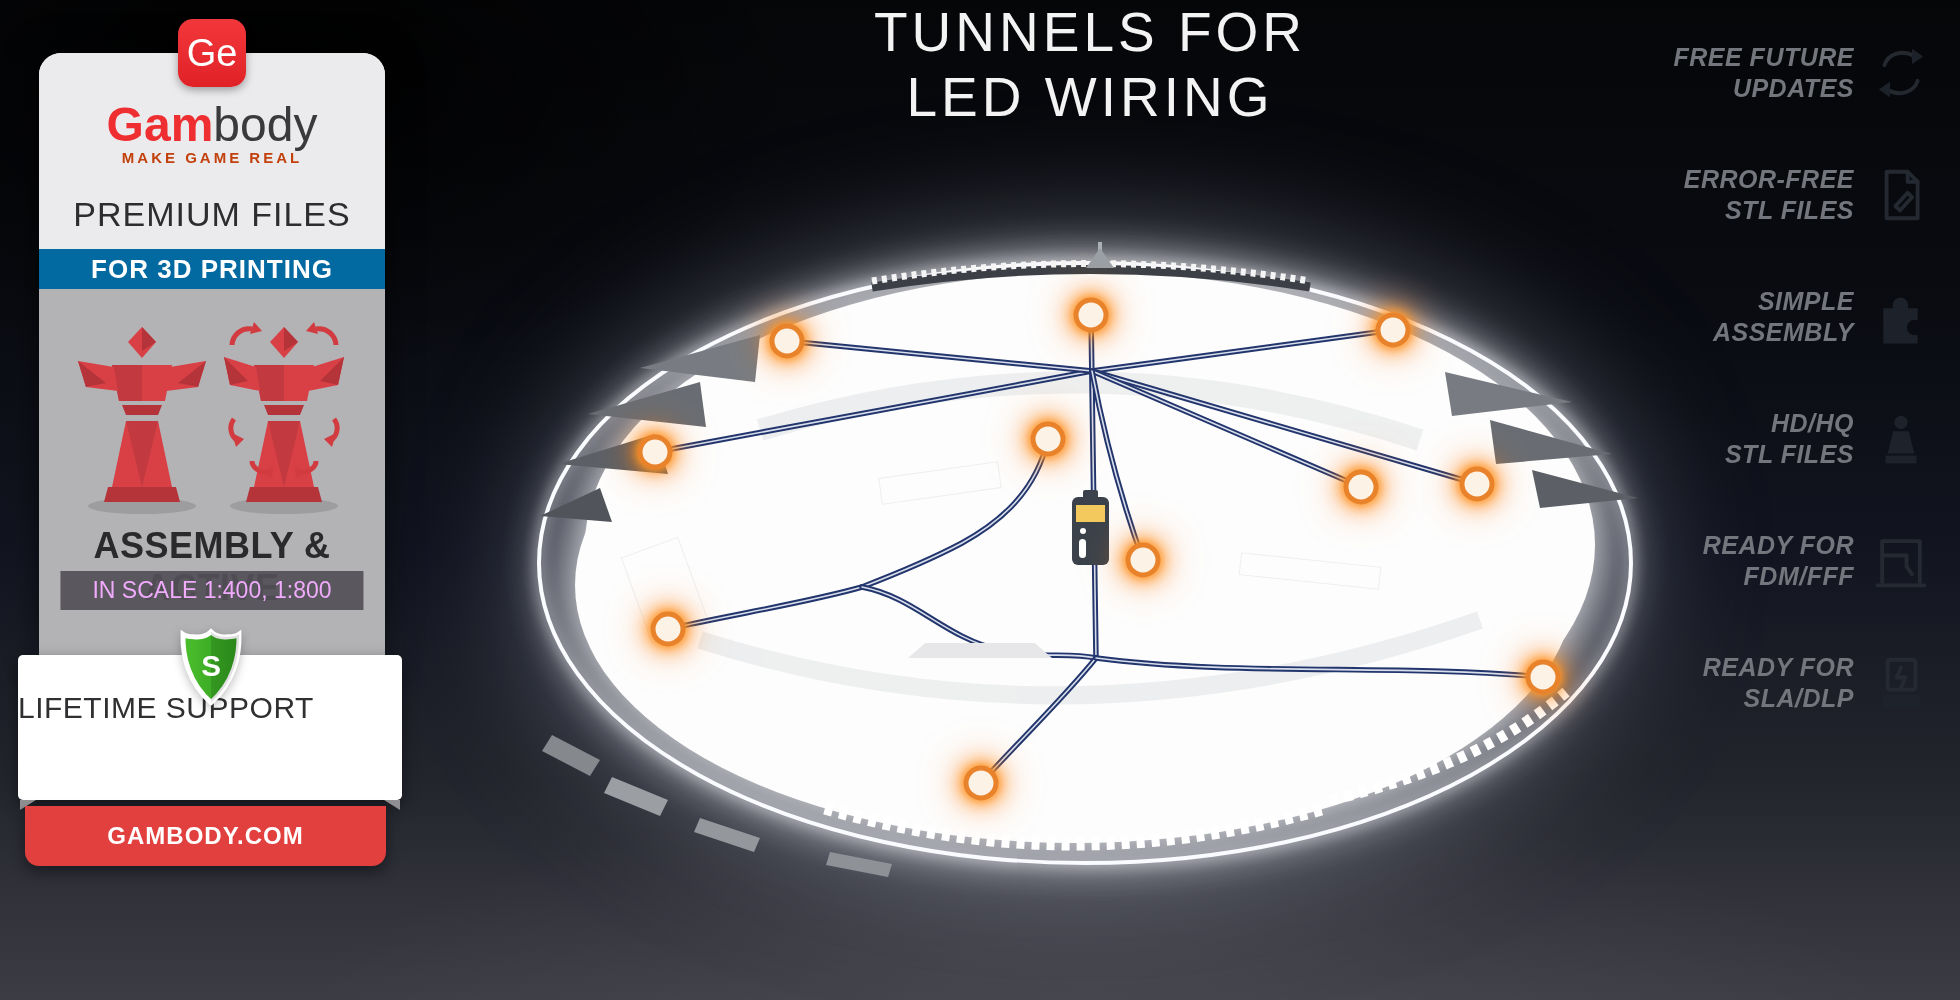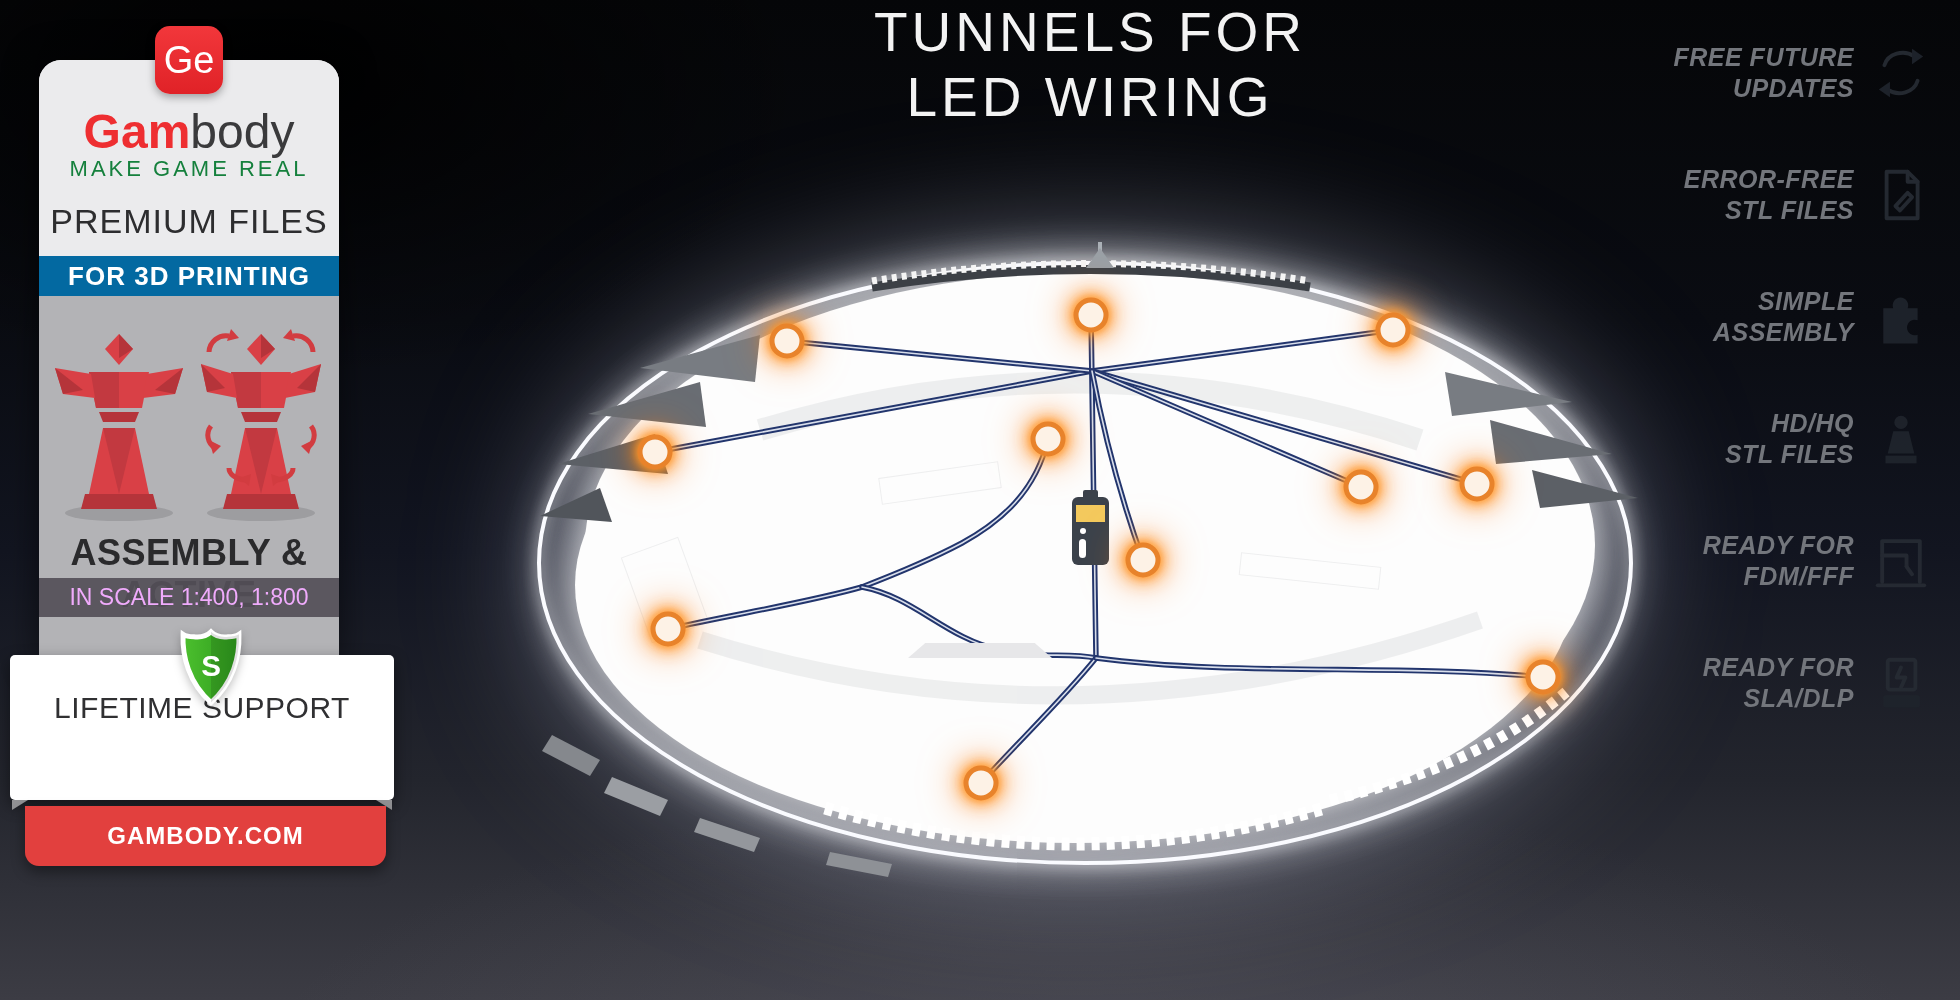--- a/index.html
+++ b/index.html
@@ -26,40 +26,40 @@
   .ic-stroke{stroke:#262b33;stroke-width:3.5;fill:none;stroke-linejoin:round;stroke-linecap:round;}
   .ic-fill{fill:#1f242c;}
 
   
   #diagram{position:absolute;left:0;top:0;width:1960px;height:1000px;}
   .saucer-glow{filter:drop-shadow(0 0 26px rgba(255,255,255,.95)) drop-shadow(0 0 70px rgba(225,232,255,.55));}
   .ring-glow{filter:drop-shadow(0 0 7px rgba(255,255,255,.95)) drop-shadow(0 0 16px rgba(255,255,255,.6));}
   .led-node{filter:drop-shadow(0 0 4px #ff9a2e) drop-shadow(0 0 9px rgba(255,140,20,.95)) drop-shadow(0 0 18px rgba(255,115,0,.6));}
 
   
-  .card{position:absolute;left:39px;top:60px;width:300px;height:603px;border-radius:22px 22px 0 0;
+  .card{position:absolute;left:39px;top:53px;width:346px;height:603px;border-radius:22px 22px 0 0;
     background:#ebebed;box-shadow:0 0 34px rgba(0,0,0,.55);}
   .card-top{position:absolute;left:0;top:0;width:100%;height:196px;border-radius:22px 22px 0 0;background:#ebebed;text-align:center;}
   .logo{position:absolute;left:50%;transform:translateX(-50%);top:-34px;width:68px;height:68px;border-radius:15px;
     background:linear-gradient(180deg,#f2373b,#e02227);display:flex;align-items:center;justify-content:center;
     color:#fff;font-size:38px;font-weight:400;box-shadow:0 3px 8px rgba(0,0,0,.35);}
   .brand{position:absolute;left:0;width:100%;top:44px;font-size:48px;letter-spacing:0;}
   .brand .red{color:#ee2e31;font-weight:700;}
   .brand .dark{color:#3a3a3c;font-weight:400;}
-  .tagline{position:absolute;left:0;width:100%;top:96px;color:#15803d;font-size:22px;letter-spacing:3px;}
+  .tagline{position:absolute;left:0;width:100%;top:96px;color:#c2410c;font-size:15px;letter-spacing:3px;font-weight:bold;}
   .premium{position:absolute;left:0;width:100%;top:142px;color:#2d2d2f;font-size:34px;letter-spacing:1px;}
   .red-band{position:absolute;left:0;top:196px;width:100%;height:40px;background:#0369a1;color:#fff;
     display:flex;align-items:center;justify-content:center;font-size:26px;font-weight:700;letter-spacing:1px;}
   .gray-sec{position:absolute;left:0;top:236px;width:100%;height:367px;background:#b3b3b6;overflow:hidden;}
   .figures{display:block;margin:12px auto 0 auto;}
   .assembly{position:absolute;left:0;width:100%;top:236px;text-align:center;color:#2a2a2c;font-size:36px;font-weight:700;letter-spacing:.5px;}
   .scale-badge{position:absolute;left:50%;transform:translateX(-50%);top:282px;background:rgba(84,79,88,.92);
     color:#f0abfc;font-size:23px;padding:6px 32px;white-space:nowrap;}
-  .ribbon{position:absolute;left:10px;top:655px;width:384px;height:145px;background:#fff;border-radius:5px;
-    box-shadow:0 6px 16px rgba(0,0,0,.45);text-align:center;}
+  .ribbon{position:absolute;left:18px;top:655px;width:384px;height:145px;background:#fff;border-radius:5px;
+    box-shadow:0 6px 16px rgba(0,0,0,.45);text-align:left;}
   .ribbon::before,.ribbon::after{content:"";position:absolute;bottom:-10px;width:0;height:0;border-style:solid;}
   .ribbon::before{left:2px;border-width:10px 16px 0 0;border-color:#909093 transparent transparent transparent;}
   .ribbon::after{right:2px;border-width:0 16px 10px 0;border-color:transparent #909093 transparent transparent;}
   .support-title{margin-top:36px;color:#303032;font-size:30px;letter-spacing:.5px;}
   .support-sub{margin-top:10px;color:#b8b8bb;font-size:25px;letter-spacing:.5px;}
   .shield-tab{position:absolute;left:50%;transform:translateX(-50%);top:643px;width:144px;height:15px;background:#e7e7e9;
     clip-path:polygon(12% 0,88% 0,100% 100%,0 100%);}
   .shield{position:absolute;left:174px;top:626px;width:74px;height:84px;z-index:6;filter:drop-shadow(0 3px 5px rgba(0,0,0,.25));}
   .site-banner{position:absolute;left:25px;top:806px;width:361px;height:60px;background:#e2403e;border-radius:0 0 14px 14px;
     display:flex;align-items:center;justify-content:center;color:#fff;font-size:24px;font-weight:700;letter-spacing:1px;

